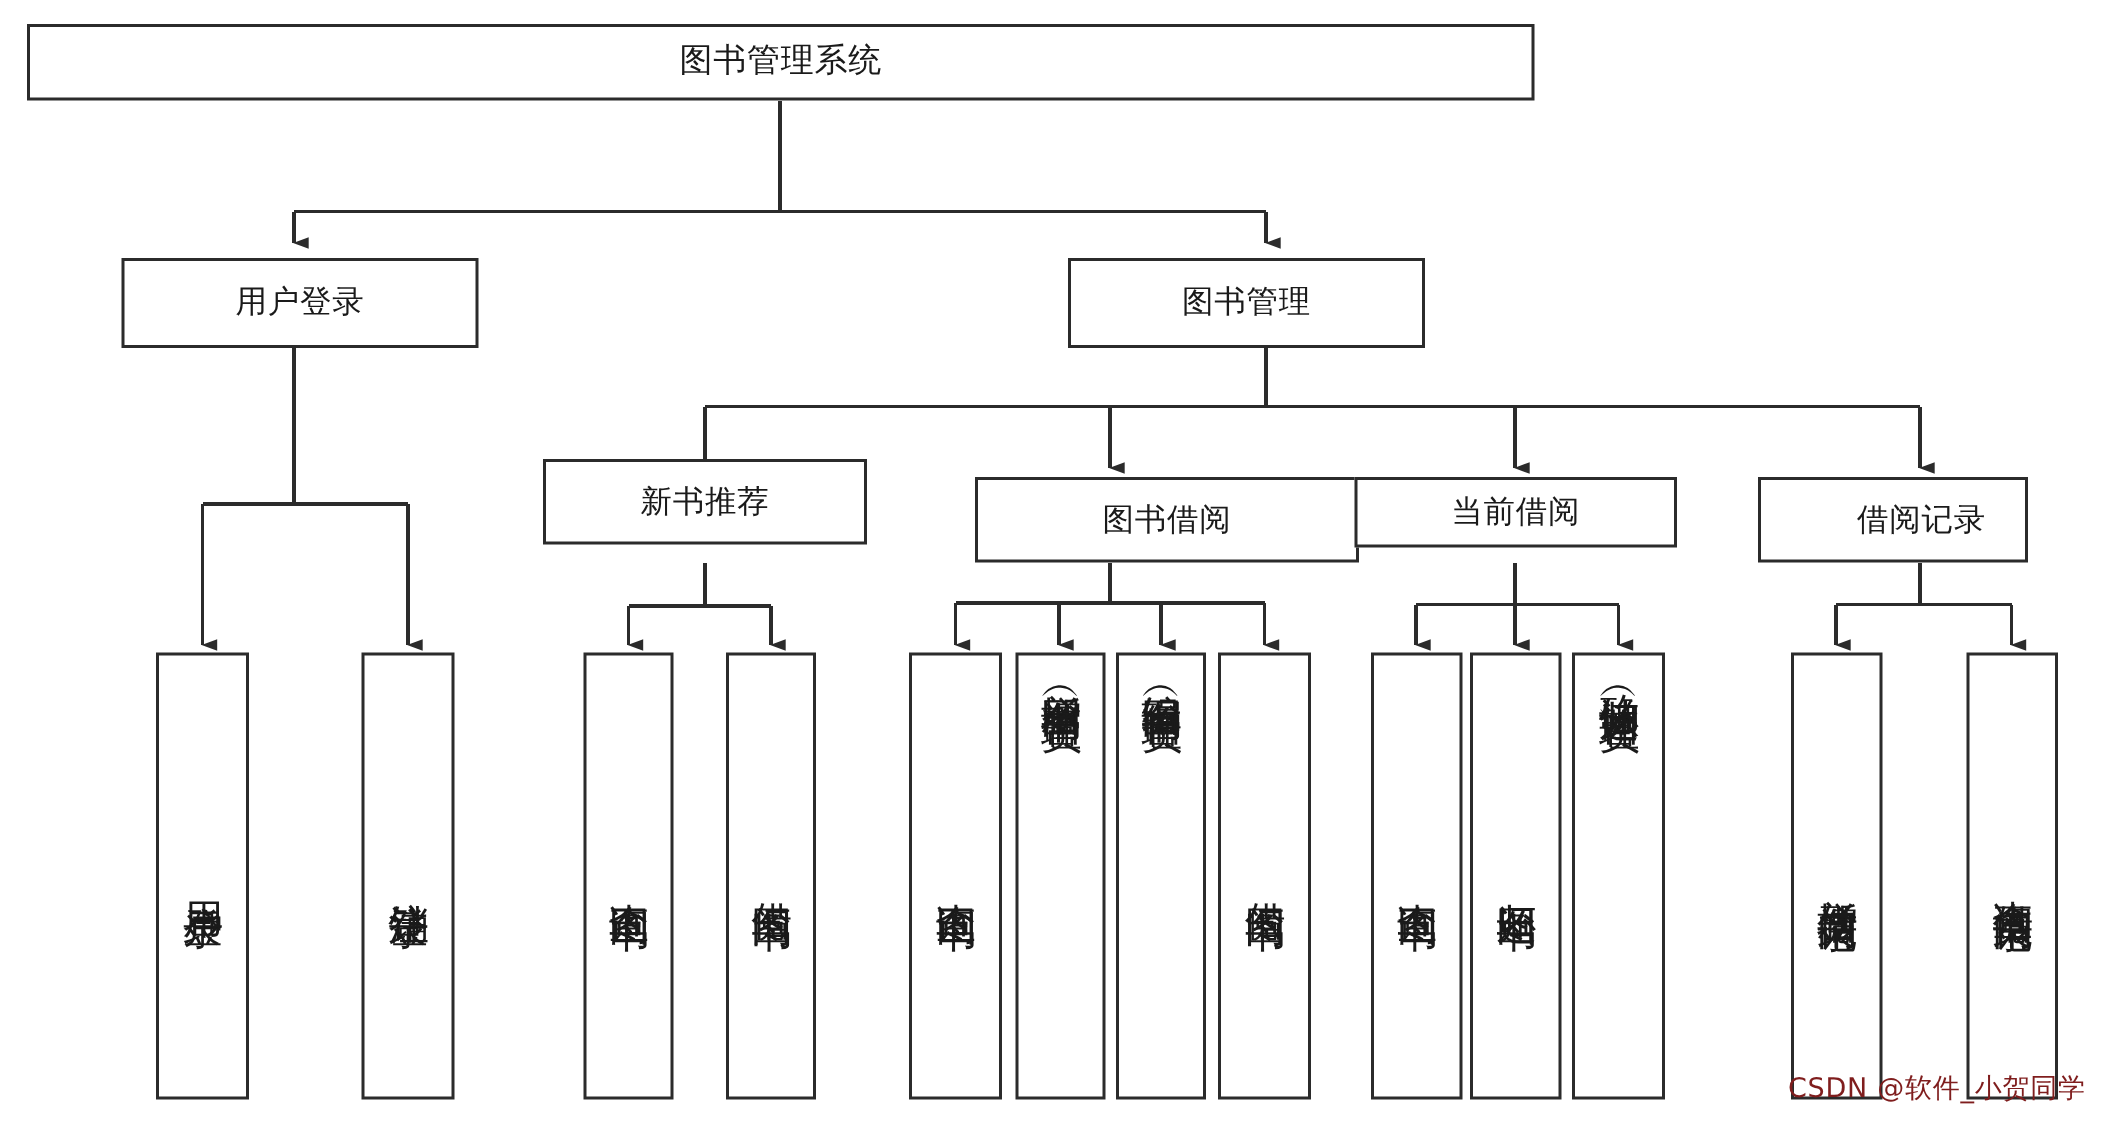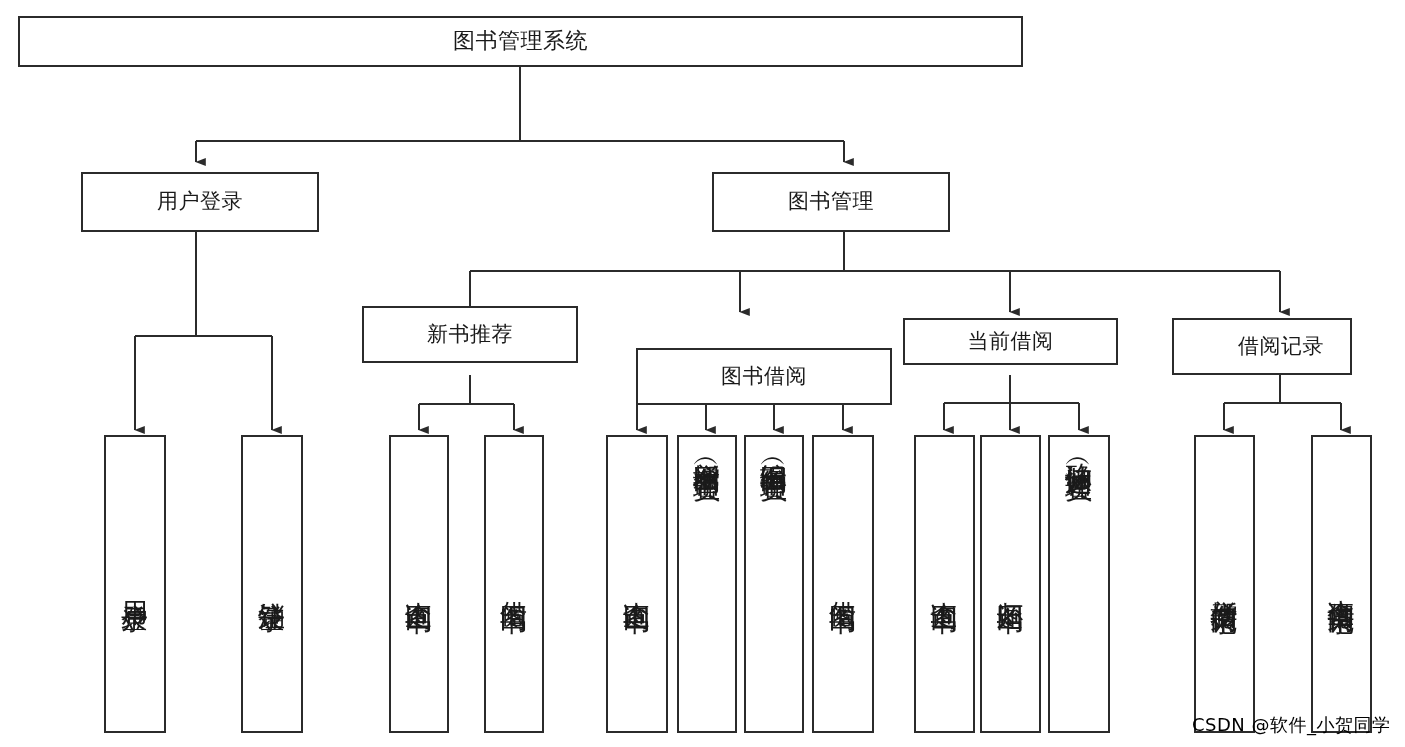--- a/index.html
+++ b/index.html
@@ -64,21 +64,21 @@
   .node.vert .node-label {
     writing-mode: vertical-rl;
     text-orientation: upright;
     font-size: 27px;
     line-height: 1.0;
     letter-spacing: 2px;
   }
   .watermark {
     position: absolute;
     font-size: 18px;
-    color: #000000;
+    color: #7f1d1d;
     letter-spacing: 0.5px;
     white-space: nowrap;
     user-select: none;
   }
 </style>
 </head>
 <body>
 
 <div id="diagram-root">
 
@@ -143,21 +143,21 @@
   </div>
 
   <div class="node horiz" style="left:712px; top:172px; width:238px; height:60px;">
     <span class="node-label">图书管理</span>
   </div>
 
   <div class="node horiz" style="left:362px; top:306px; width:216px; height:57px;">
     <span class="node-label">新书推荐</span>
   </div>
 
-  <div class="node horiz" style="left:636px; top:318px; width:256px; height:57px;margin-top:30px;">
+  <div class="node horiz" style="left:650px; top:318px; width:256px; height:57px;">
     <span class="node-label">图书借阅</span>
   </div>
 
   <div class="node horiz" style="left:903px; top:318px; width:215px; height:47px;">
     <span class="node-label">当前借阅</span>
   </div>
 
   <div class="node horiz" style="left:1172px; top:318px; width:180px; height:57px;padding-left:38px;">
     <span class="node-label">借阅记录</span>
   </div>

